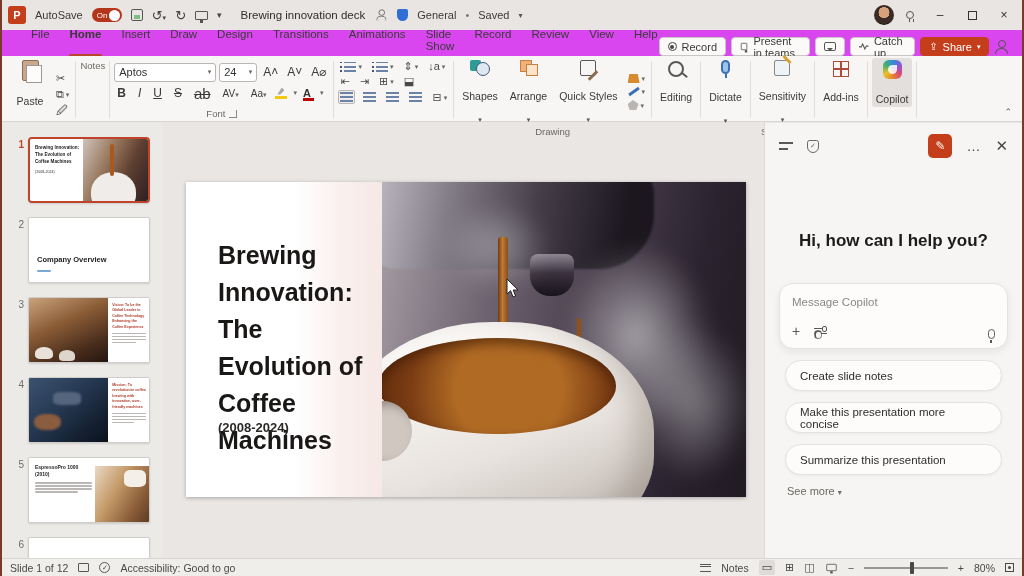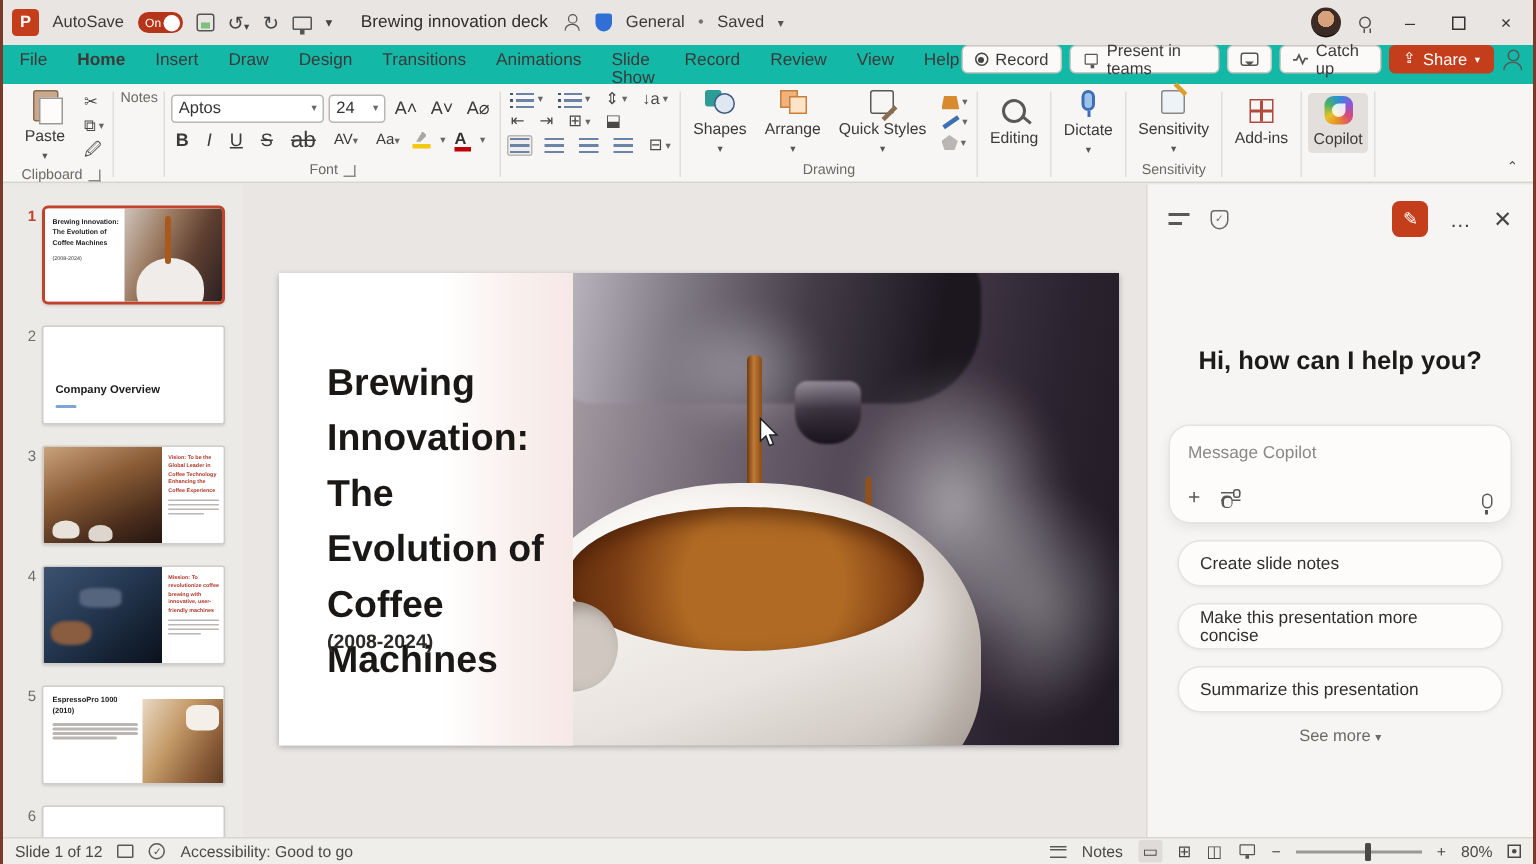--- a/index.html
+++ b/index.html
@@ -28,21 +28,21 @@
   .mag{width:7px;height:7px;border:1.4px solid #777;border-radius:50%;position:relative;flex:0 0 auto;}
   .mag:after{content:"";position:absolute;width:4px;height:1.4px;background:#777;right:-3.5px;bottom:-1px;transform:rotate(40deg);}
   .tb-right{position:absolute;right:4px;top:0;height:30px;display:flex;align-items:center;gap:4px;}
   .avatar{width:20px;height:20px;border-radius:50%;background:radial-gradient(circle at 50% 38%,#d7a27b 0 34%,#3c2b25 35% 70%,#171311 71%);}
   .ic-bulb{width:8px;height:8px;border:1.3px solid #555;border-radius:50%;position:relative;margin:0 8px;}
   .ic-bulb:after{content:"";position:absolute;left:1.5px;bottom:-4px;width:3px;height:3px;border-left:1.3px solid #555;border-right:1.3px solid #555;}
   .winbtn{width:28px;height:28px;display:flex;align-items:center;justify-content:center;font-size:12px;color:#333;}
   .ic-max{width:9px;height:9px;border:1.2px solid #333;}
 
   
-  .tabrow{position:absolute;left:0;top:30px;right:0;height:26px;background:#14b8a6;display:flex;align-items:flex-start;padding:0 10px;}
+  .tabrow{position:absolute;left:0;top:30px;right:0;height:26px;background:#d946ef;display:flex;align-items:flex-end;padding:0 28px;}
   .tabs{display:flex;gap:18px;font-size:11.5px;color:#3b3a39;}
   .tab{padding:4px 1px;position:relative;}
   .tab.active{font-weight:bold;}
   .tab.active:after{content:"";position:absolute;left:0;right:0;bottom:-1px;height:3px;border-radius:2px;background:#b7472a;}
   .tabrow-right{margin-left:auto;display:flex;align-items:center;gap:5px;}
   .pillbtn{height:19px;border:1px solid #c9c6c3;border-radius:4px;background:#fbfaf9;display:flex;
            align-items:center;gap:5px;padding:0 8px;font-size:11px;color:#3b3a39;}
   .pillbtn.share{background:#c43e1c;border-color:#c43e1c;color:#fff;}
   .rec-dot{width:9px;height:9px;border:1.3px solid #444;border-radius:50%;position:relative;}
   .rec-dot:after{content:"";position:absolute;inset:1.5px;background:#444;border-radius:50%;}
@@ -52,21 +52,21 @@
   .person-ic:before{content:"";position:absolute;left:4px;top:0;width:6px;height:6px;border:1.2px solid #555;border-radius:50%;}
   .person-ic:after{content:"";position:absolute;left:1px;bottom:0;width:11px;height:5px;border:1.2px solid #555;border-bottom:0;border-radius:6px 6px 0 0;}
 
   
   .ribbon{position:absolute;left:0;top:56px;right:0;height:66px;background:#f8f6f4;border-bottom:1px solid #d8d5d2;
           display:flex;align-items:stretch;padding:2px 2px 0 4px;}
   .rgroup{display:flex;flex-direction:column;padding:0 4px;position:relative;}
   .rgroup .content{flex:1;display:flex;align-items:center;gap:4px;}
   .rgroup .glabel{height:15px;font-size:9.5px;color:#6b6966;text-align:center;display:flex;align-items:center;justify-content:center;gap:4px;}
   .gsep{width:1px;background:#e0ddda;margin:3px 0;}
-  .bigbtn{display:flex;flex-direction:column;align-items:center;justify-content:center;gap:4px;
+  .bigbtn{display:flex;flex-direction:column;align-items:center;justify-content:center;gap:14px;
           font-size:10.5px;color:#3b3a39;padding:2px 4px;border-radius:3px;min-width:40px;text-align:center;line-height:1.15;}
   .bigbtn .chev{font-size:7px;color:#555;}
   .smallcol{display:flex;flex-direction:column;justify-content:center;gap:3px;}
   .sbtn{font-size:11px;color:#4a4948;display:flex;align-items:center;gap:2px;line-height:1;padding:1px 2px;}
   .chev7{font-size:7px;color:#666;}
   .launcher{width:8px;height:8px;border-right:1.2px solid #8a8886;border-bottom:1.2px solid #8a8886;position:relative;}
   
   .ic-paste{width:17px;height:21px;background:#c8a98d;border:1px solid #8a6c50;border-radius:2px;position:relative;}
   .ic-paste:after{content:"";position:absolute;left:3px;top:4px;right:-4px;bottom:-3px;background:#fdfcfa;border:1px solid #9a9document8;border:1px solid #999;}
   .ic-slide{width:20px;height:15px;border:1.3px solid #6b6966;border-radius:2px;background:#fff;position:relative;}
@@ -165,21 +165,21 @@
   .cp-card{margin-top:32px;background:#fdfcfb;border:1px solid #e5e2df;border-radius:14px;box-shadow:0 3px 8px rgba(0,0,0,.07);padding:12px 12px 10px;height:66px;position:relative;}
   .cp-ph{font-size:11.5px;color:#8a8886;}
   .cp-card-icons{position:absolute;left:12px;bottom:9px;display:flex;gap:14px;align-items:center;color:#5a5856;font-size:14px;}
   .ic-tune{width:13px;height:9px;position:relative;}
   .ic-tune:before{content:"";position:absolute;left:0;top:1px;width:13px;height:1.3px;background:#5a5856;box-shadow:0 5px 0 #5a5856;}
   .ic-tune:after{content:"";position:absolute;left:8px;top:-1px;width:3px;height:4px;border:1.2px solid #5a5856;border-radius:2px;background:#f7f5f3;box-shadow:-6px 6px 0 #f7f5f3,-6.5px 5.5px 0 1.2px #5a5856;}
   .ic-mic-s{position:absolute;right:12px;bottom:9px;width:7px;height:10px;border:1.3px solid #5a5856;border-radius:4px;}
   .ic-mic-s:after{content:"";position:absolute;left:1.2px;bottom:-5px;width:1.6px;height:3px;background:#5a5856;}
   .cp-pill{margin:11px 6px 0;background:#fdfcfb;border:1px solid #e5e2df;border-radius:16px;height:31px;display:flex;align-items:center;padding:0 14px;font-size:11.5px;color:#2f2e2d;box-shadow:0 1px 3px rgba(0,0,0,.05);}
   .cp-pill:first-of-type{margin-top:14px;}
-  .cp-seemore{text-align:center;margin:10px 8px 0;font-size:11px;color:#6b6966;}
+  .cp-seemore{text-align:left;margin:10px 8px 0;font-size:11px;color:#6b6966;}
 
   
   .statusbar{position:absolute;left:0;bottom:0;right:0;height:18px;background:#f0eeeb;border-top:1px solid #d8d5d2;
              display:flex;align-items:center;font-size:10.5px;color:#4a4948;padding:0 8px;gap:10px;}
   .sb-ic{width:11px;height:9px;border:1.1px solid #5a5856;border-radius:1px;position:relative;}
   .sb-acc{width:11px;height:11px;border:1.1px solid #5a5856;border-radius:50%;font-size:7px;display:flex;align-items:center;justify-content:center;}
   .sb-right{margin-left:auto;display:flex;align-items:center;gap:10px;}
   .view-ic{font-size:11px;color:#4a4948;}
   .view-ic.sel{background:#dedbd8;border-radius:2px;padding:1px 3px;}
   .zoom-track{width:84px;height:2px;background:#9a9896;position:relative;}

